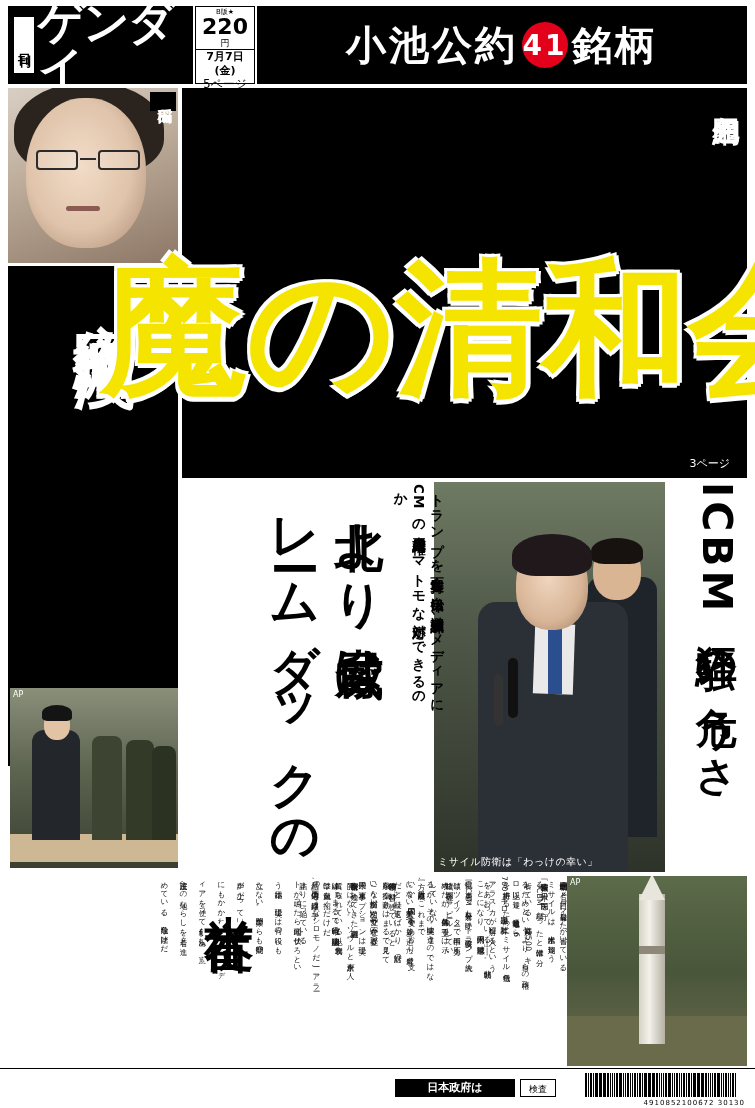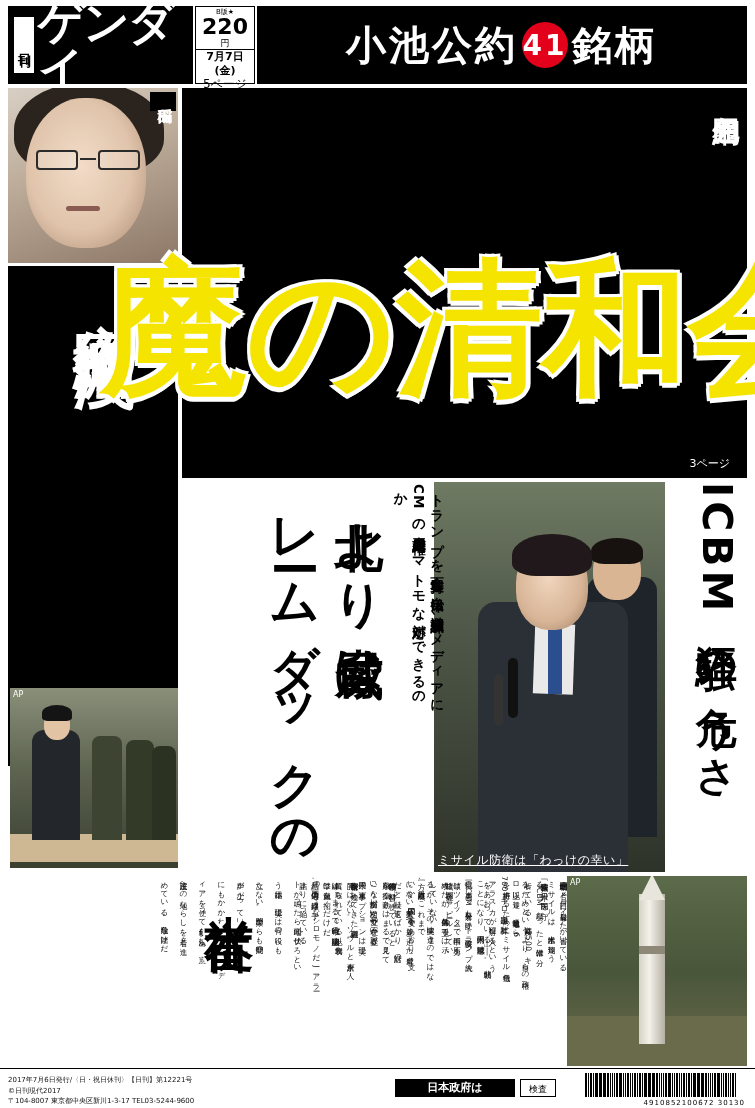--- a/index.html
+++ b/index.html
@@ -153,21 +153,21 @@
   }
   .abe-hair { position:absolute; left:78px; top:52px; width:80px; height:42px; background:#20181a; border-radius:50% 50% 30% 30%; }
   .abe-shirt { position:absolute; left:100px; top:142px; width:40px; height:70px; background:#e9e9e9; transform:rotate(2deg); }
   .abe-tie { position:absolute; left:114px; top:146px; width:14px; height:66px; background:#2b4f8e; }
   .abe-mic { position:absolute; left:74px; top:176px; width:10px; height:60px; background:#111; border-radius:5px; }
   .abe-mic2 { position:absolute; left:60px; top:192px; width:9px; height:52px; background:#333; border-radius:5px; }
   .abe-b { position:absolute; right:8px; top:95px; width:70px; height:260px; background:#1f232a; border-radius:14px 14px 0 0; }
   .abe-bhead { position:absolute; right:24px; top:62px; width:48px; height:56px; background:#d9b594; border-radius:45%; }
   .abe-bhair { position:absolute; right:22px; top:56px; width:52px; height:26px; background:#17120f; border-radius:50% 50% 25% 25%; }
   .abe-caption {
-    position:absolute; left:4px; bottom:3px; color:#fff; font-size:12px; letter-spacing:0.5px;text-decoration:underline;
+    position:absolute; left:4px; bottom:3px; color:#fff; font-size:10px; letter-spacing:0.5px;
   }
 
   .v-text-block {
     position:absolute; color:#000; writing-mode:vertical-rl; font-weight:bold;
     line-height:1.08;
   }
   .t2-kita {
     left:150px; top:2px; height:372px; font-size:49px; letter-spacing:4px;
     text-shadow: 2px 2px 0 #fff, -2px -2px 0 #fff, 2px -2px 0 #fff, -2px 2px 0 #fff;
   }
@@ -410,25 +410,20 @@
     <div class="missile-ground"></div>
     <div class="missile-body"></div>
     <div class="missile-tip"></div>
     <div class="missile-band"></div>
     <div class="missile-ap">AP</div>
   </div>
 
   <div class="page-ref">2・3ページ</div>
 
   <div class="footer">
-    <div class="footer-left">
-      <div>2017年7月6日発行/〈日・祝日休刊〉【日刊】第12221号</div>
-      <div>©日刊現代2017</div>
-      <div>〒104-8007 東京都中央区新川1-3-17 TEL03-5244-9600</div>
-    </div>
     <div class="footer-mid">日本政府は</div>
     <div class="footer-kensa">検査</div>
     <div class="barcode" id="barcode">
         <i style="width: 2px;"></i>
         <i style="width: 1px;"></i>
         <i style="width: 2px;"></i>
         <i style="width: 1px;"></i>
         <i style="width: 3px;"></i>
         <i style="width: 3px;"></i>
         <i style="width: 3px;"></i>

